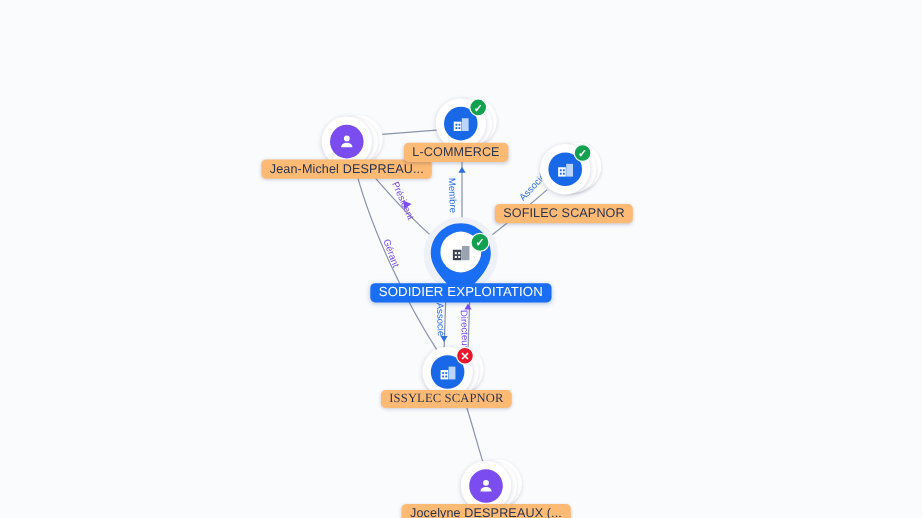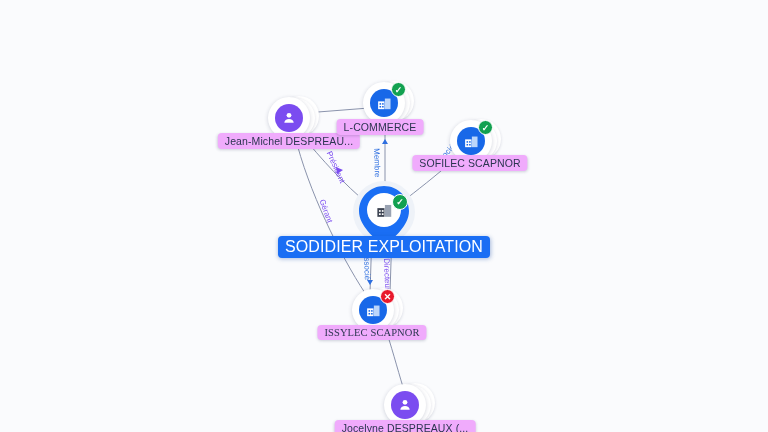--- a/index.html
+++ b/index.html
@@ -24,25 +24,25 @@
 
   .inner{border-radius:50%;display:flex;align-items:center;justify-content:center;}
 
   .badge{position:absolute;border-radius:50%;display:flex;align-items:center;
          justify-content:center;color:#fff;font-size:9px;font-weight:bold;
          border:1.5px solid #fff;}
   .badge.ok{background:#12a150;}
   .badge.err{background:#e8192c;}
 
   .label{position:absolute;transform:translate(-50%,0);
-         background:#f0abfc;color:#2b3550;
+         background:#fdba74;color:#2b3550;
          border-radius:4px;padding:2px 7px;white-space:nowrap;
          font-size:10.5px;letter-spacing:.1px;
          box-shadow:0 1px 3px rgba(30,40,80,.20);}
-  .label.primary{background:#1a6ef4;color:#ffffff;font-size:16px;
+  .label.primary{background:#1a6ef4;color:#ffffff;font-size:11px;
                  box-shadow:0 1px 4px rgba(20,70,160,.35);}
 
   .edgelabel{position:absolute;font-size:8px;white-space:nowrap;
              transform-origin:0 0;}
   .edgelabel.pres{color:#7b4cf0;}
   .edgelabel.blue{color:#2e6fe0;}
 
   
   .pinwrap{position:absolute;transform:translate(-50%,-50%);}
 </style>
@@ -130,21 +130,21 @@
         <rect x="12.5" y="5" width="8" height="15" fill="#bcd6fb"></rect>
         <rect x="5" y="11.5" width="2.2" height="2.2" fill="#1868e8"></rect>
         <rect x="8.6" y="11.5" width="2.2" height="2.2" fill="#1868e8"></rect>
         <rect x="5" y="15.5" width="2.2" height="2.2" fill="#1868e8"></rect>
         <rect x="8.6" y="15.5" width="2.2" height="2.2" fill="#1868e8"></rect>
       </svg>
     </div>
   </div>
   <div class="badge ok" style="left:7px;top:-21px;width:13px;height:13px;">✓</div>
 </div>
-<div class="label" style="left:470px;top:155px;">SOFILEC SCAPNOR</div>
+<div class="label" style="left:470px;top:170px;">SOFILEC SCAPNOR</div>
 
 <div class="pinwrap" style="left:384px;top:212px;width:0;height:0;">
 
   <div style="position:absolute;left:-31px;top:-31px;width:62px;height:62px;border-radius:50%;background:#eef2f8;"></div>
 
   <svg width="58" height="72" viewBox="0 0 58 72" style="position:absolute;left:-29px;top:-30px;">
     <path d="M29 4 C15.2 4 4 15.2 4 29 C4 44 20 56 29 66 C38 56 54 44 54 29 C54 15.2 42.8 4 29 4 Z" fill="#1a6ef4"></path>
     <circle cx="29" cy="28" r="17" fill="#ffffff"></circle>
   </svg>
   <div class="inner" style="position:absolute;left:-14px;top:-16px;width:28px;height:28px;">

